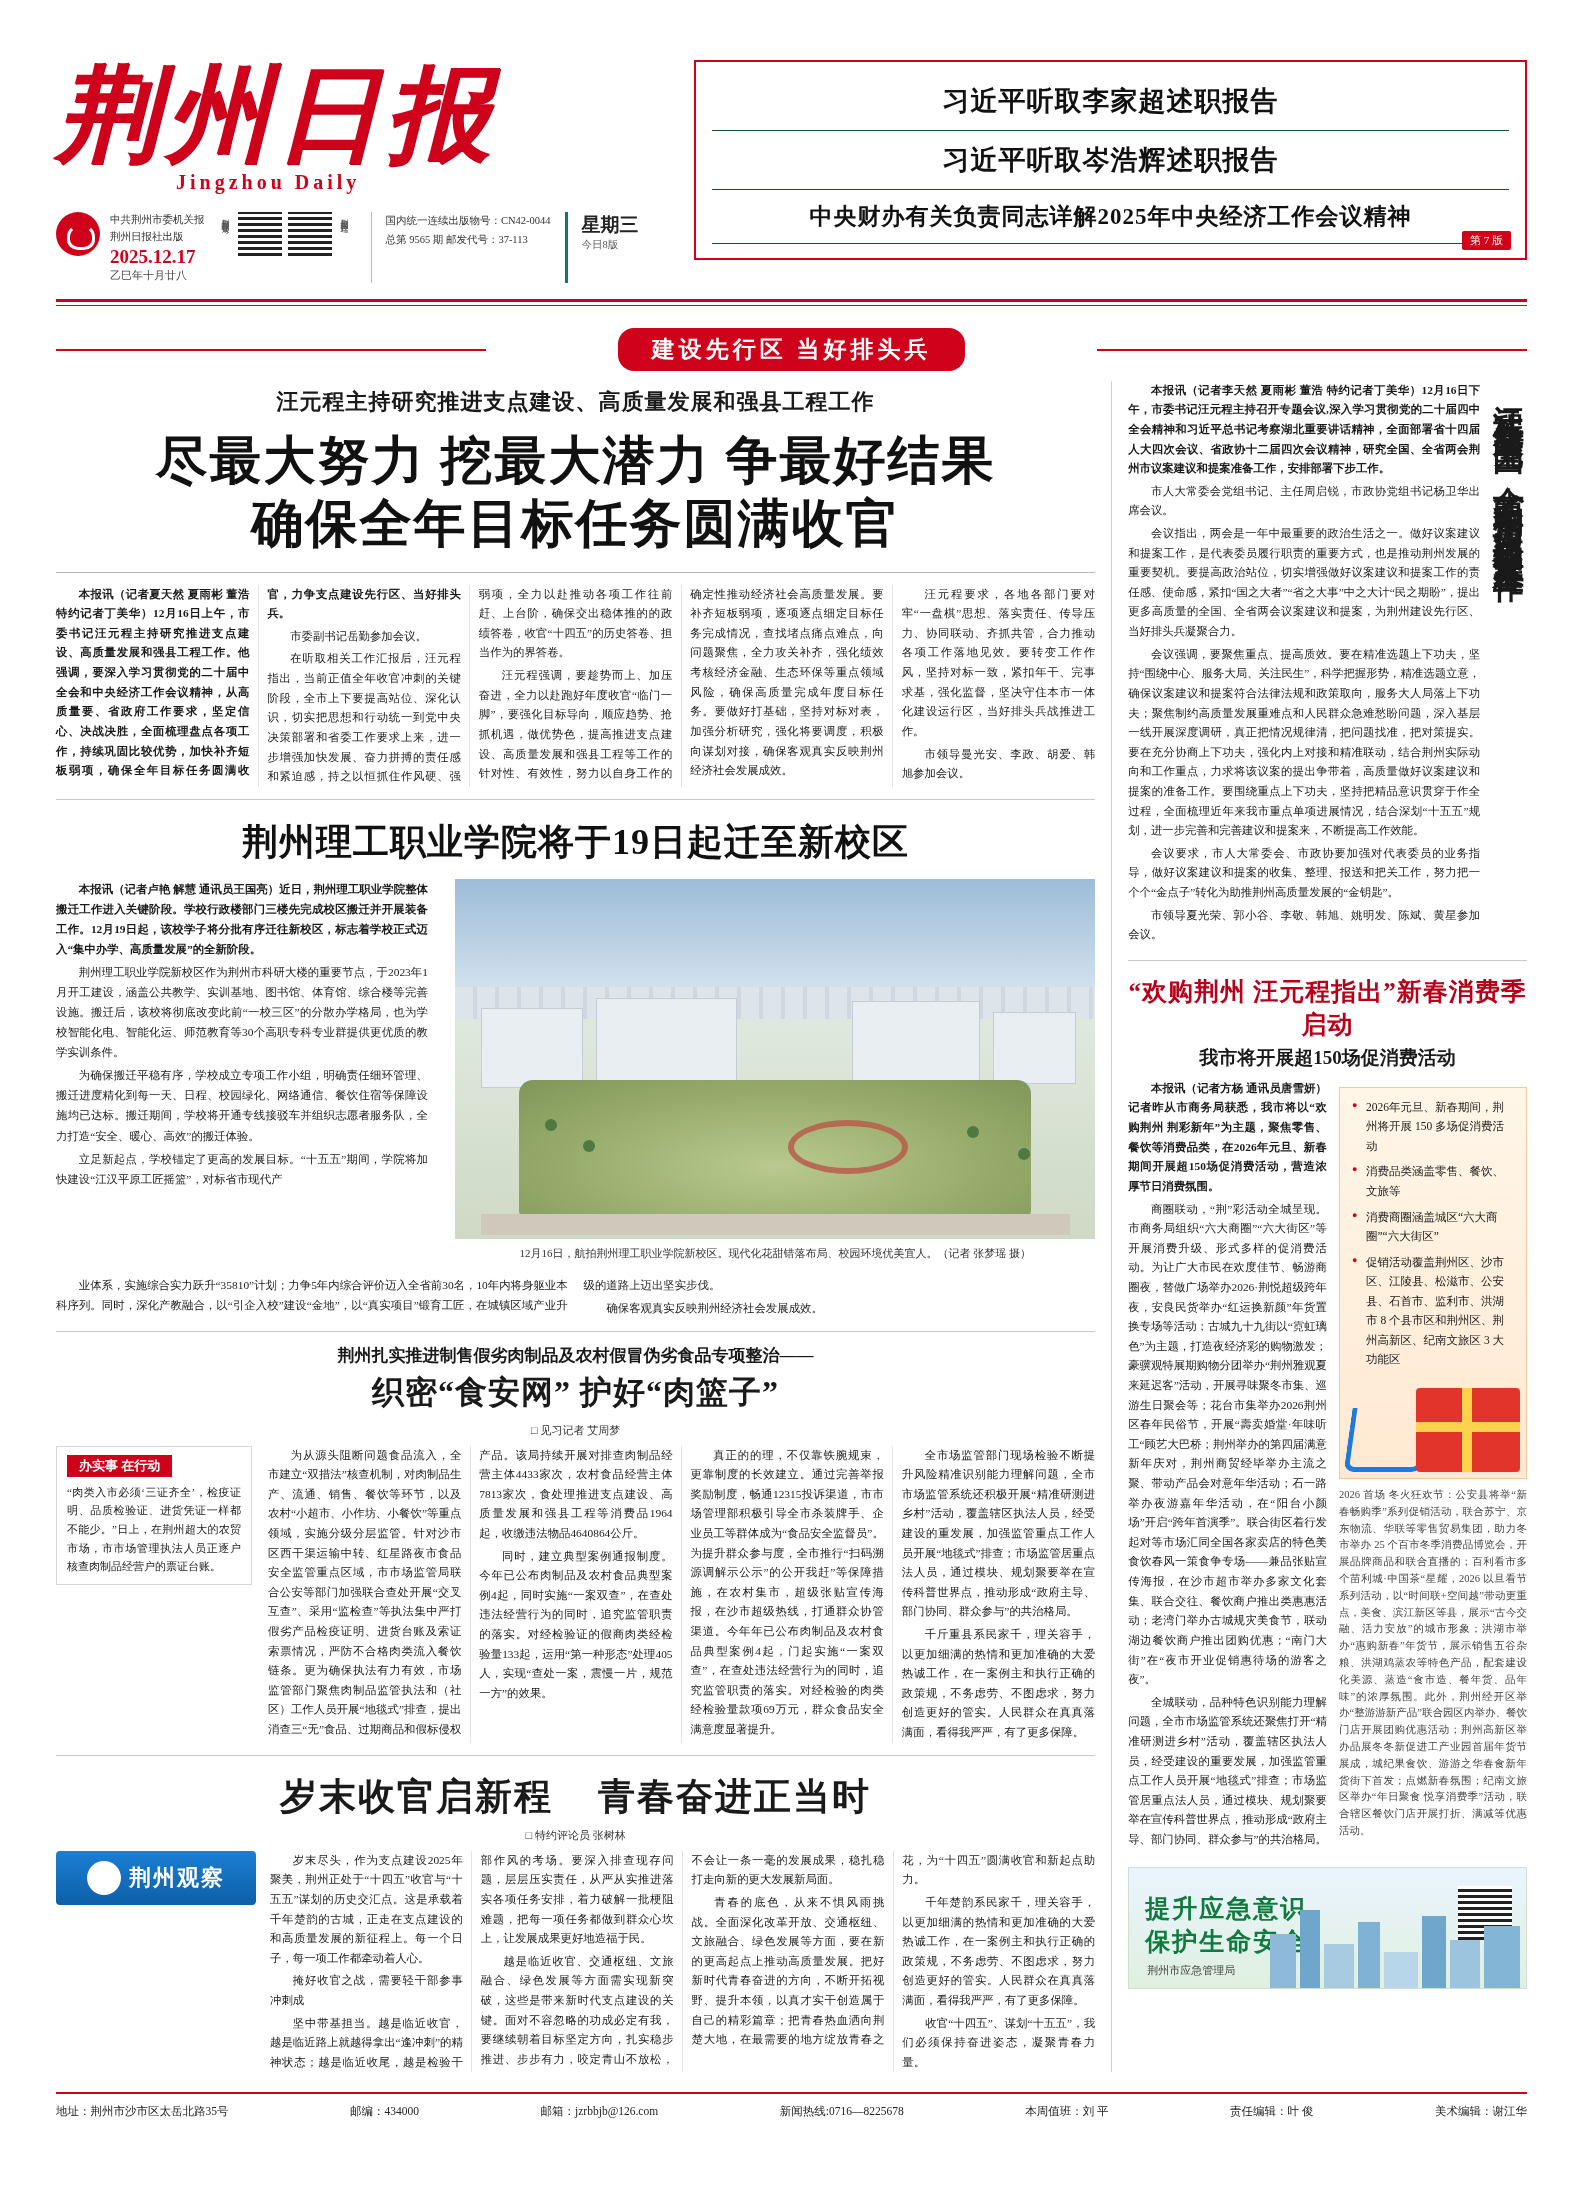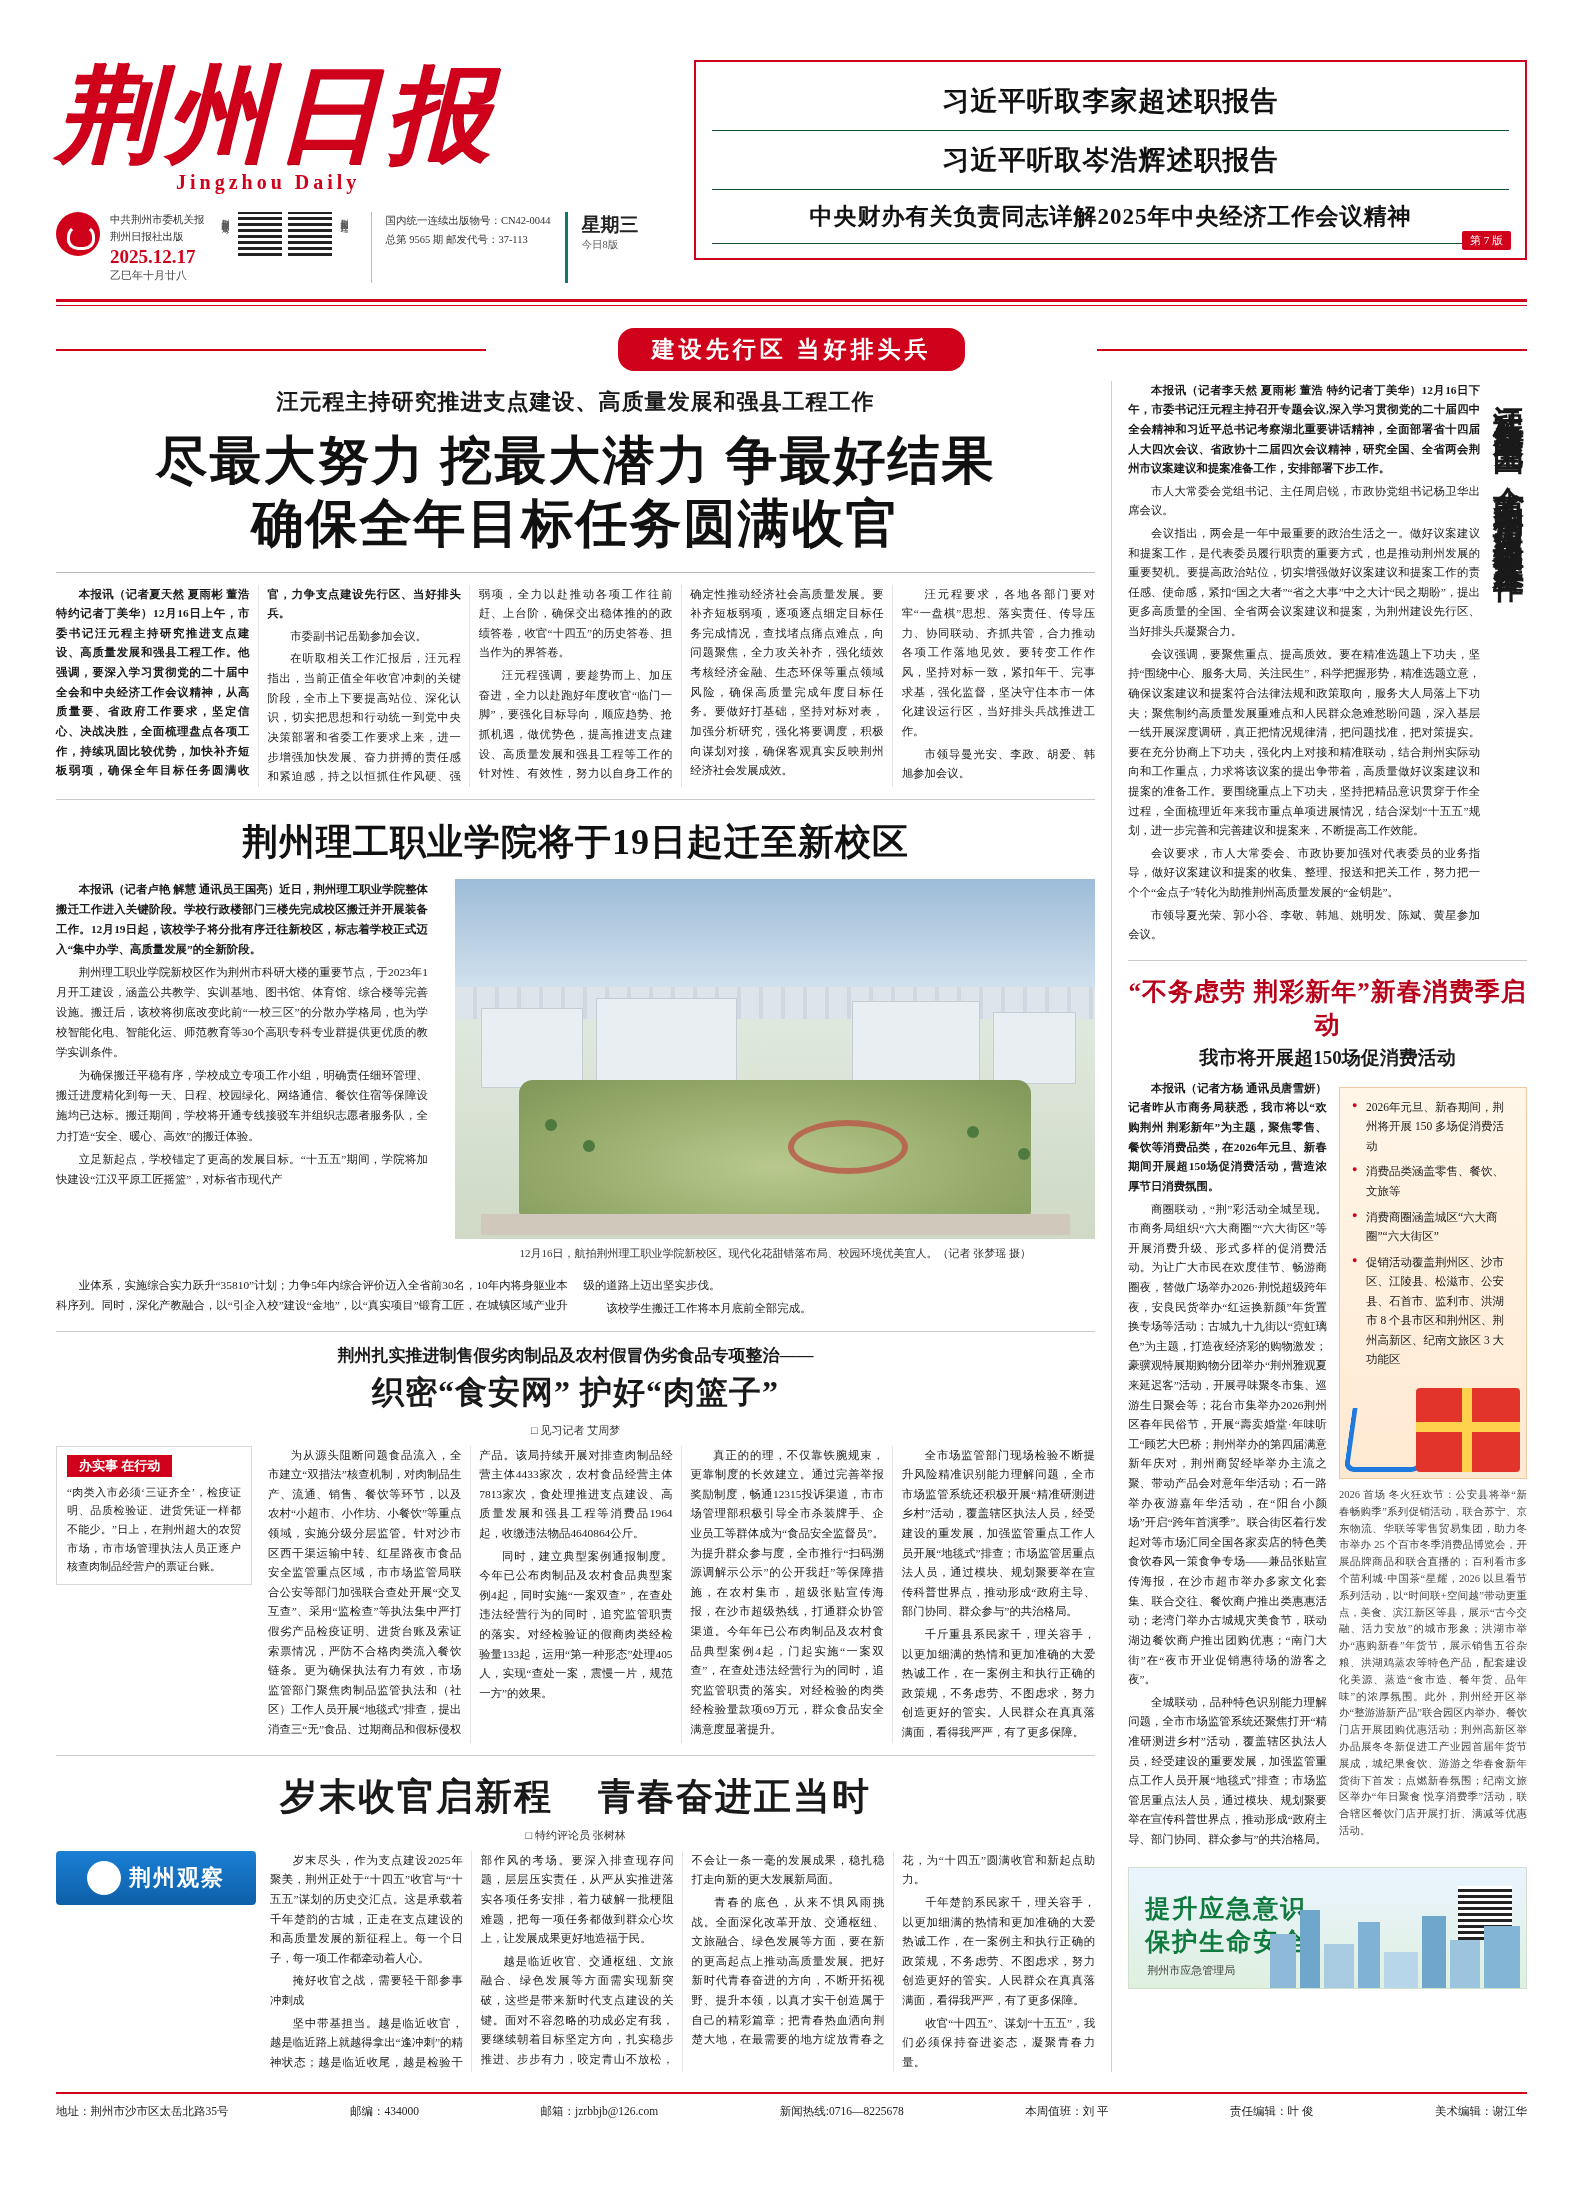--- a/index.html
+++ b/index.html
@@ -289,21 +289,21 @@
             <p>荆州理工职业学院新校区作为荆州市科研大楼的重要节点，于2023年1月开工建设，涵盖公共教学、实训基地、图书馆、体育馆、综合楼等完善设施。搬迁后，该校将彻底改变此前“一校三区”的分散办学格局，也为学校智能化电、智能化运、师范教育等30个高职专科专业群提供更优质的教学实训条件。</p>
             <p>为确保搬迁平稳有序，学校成立专项工作小组，明确责任细环管理、搬迁进度精化到每一天、日程、校园绿化、网络通信、餐饮住宿等保障设施均已达标。搬迁期间，学校将开通专线接驳车并组织志愿者服务队，全力打造“安全、暖心、高效”的搬迁体验。</p>
             <p>立足新起点，学校锚定了更高的发展目标。“十五五”期间，学院将加快建设“江汉平原工匠摇篮”，对标省市现代产</p>
             <p></p>
           </div>
         </div>
       </div>
 
       <div class="cols2" style="clear:both;margin-top:6px">
         <p>业体系，实施综合实力跃升“35810”计划；力争5年内综合评价迈入全省前30名，10年内将身躯业本科序列。同时，深化产教融合，以“引企入校”建设“金地”，以“真实项目”锻育工匠，在城镇区域产业升级的道路上迈出坚实步伐。</p>
-        <p>该校学生搬迁工作将本月底前全部完成。</p>
+        <p>确保客观真实反映荆州经济社会发展成效。</p>
       </div>
 
       <div class="hr-thin"></div>
 
       <div class="mini-title">荆州扎实推进制售假劣肉制品及农村假冒伪劣食品专项整治——</div>
       <div class="mini-title2">织密“食安网”  护好“肉篮子”</div>
       <div class="byline">□ 见习记者 艾周梦</div>
 
       <div style="overflow:hidden">
         <div style="float:left;width:196px;margin-right:16px">
@@ -357,21 +357,21 @@
           <p>会议指出，两会是一年中最重要的政治生活之一。做好议案建议和提案工作，是代表委员履行职责的重要方式，也是推动荆州发展的重要契机。要提高政治站位，切实增强做好议案建议和提案工作的责任感、使命感，紧扣“国之大者”“省之大事”中之大计“民之期盼”，提出更多高质量的全国、全省两会议案建议和提案，为荆州建设先行区、当好排头兵凝聚合力。</p>
           <p>会议强调，要聚焦重点、提高质效。要在精准选题上下功夫，坚持“围绕中心、服务大局、关注民生”，科学把握形势，精准选题立意，确保议案建议和提案符合法律法规和政策取向，服务大人局落上下功夫；聚焦制约高质量发展重难点和人民群众急难愁盼问题，深入基层一线开展深度调研，真正把情况规律清，把问题找准，把对策提实。要在充分协商上下功夫，强化内上对接和精准联动，结合荆州实际动向和工作重点，力求将该议案的提出争带着，高质量做好议案建议和提案的准备工作。要围绕重点上下功夫，坚持把精品意识贯穿于作全过程，全面梳理近年来我市重点单项进展情况，结合深划“十五五”规划，进一步完善和完善建议和提案来，不断提高工作效能。</p>
           <p>会议要求，市人大常委会、市政协要加强对代表委员的业务指导，做好议案建议和提案的收集、整理、报送和把关工作，努力把一个个“金点子”转化为助推荆州高质量发展的“金钥匙”。</p>
           <p>市领导夏光荣、郭小谷、李敬、韩旭、姚明发、陈斌、黄星参加会议。</p>
         </div>
         <div class="vtitle">汪元程专题研究全国、全省两会荆州市议案建议和提案准备工作</div>
       </div>
 
       <div class="hr-thin"></div>
 
-      <div class="promo-title">“不务虑劳  荆彩新年”新春消费季启动</div>
+      <div class="promo-title">“欢购荆州  汪元程指出”新春消费季启动</div>
       <div class="promo-sub">我市将开展超150场促消费活动</div>
 
       <div style="display:flex;gap:12px">
         <div style="flex:1">
           <div class="rc-body">
             <p><span class="src">本报讯（记者方杨 通讯员唐雪妍）记者昨从市商务局获悉，我市将以“欢购荆州  荆彩新年”为主题，聚焦零售、餐饮等消费品类，在2026年元旦、新春期间开展超150场促消费活动，营造浓厚节日消费氛围。</span></p>
             <p>商圈联动，“荆”彩活动全城呈现。市商务局组织“六大商圈”“六大街区”等开展消费升级、形式多样的促消费活动。为让广大市民在欢度佳节、畅游商圈夜，替做广场举办2026·荆悦超级跨年夜，安良民货举办“红运换新颜”年货置换专场等活动；古城九十九街以“霓虹璃色”为主题，打造夜经济彩的购物激发；豪骥观特展期购物分团举办“荆州雅观夏来延迟客”活动，开展寻味聚冬市集、巡游生日聚会等；花台市集举办2026荆州区春年民俗节，开展“壽卖婚堂·年味听工“顾艺大巴桥；荆州举办的第四届满意新年庆对，荆州商贸经毕举办主流之聚、带动产品会对意年华活动；石一路举办夜游嘉年华活动，在“阳台小颜场”开启“跨年首演季”。联合街区着行发起对等市场汇同全国各家卖店的特色美食饮春风一策食争专场——兼品张贴宣传海报，在沙市超市举办多家文化套集、联合交往、餐饮商户推出类惠惠活动；老湾门举办古城规灾美食节，联动湖边餐饮商户推出团购优惠；“南门大街”在“夜市开业促销惠待场的游客之夜”。</p>
             <p>全城联动，品种特色识别能力理解问题，全市市场监管系统还聚焦打开“精准研测进乡村”活动，覆盖辖区执法人员，经受建设的重要发展，加强监管重点工作人员开展“地毯式”排查；市场监管居重点法人员，通过模块、规划聚要举在宣传科普世界点，推动形成“政府主导、部门协同、群众参与”的共治格局。</p>
           </div>
         </div>

